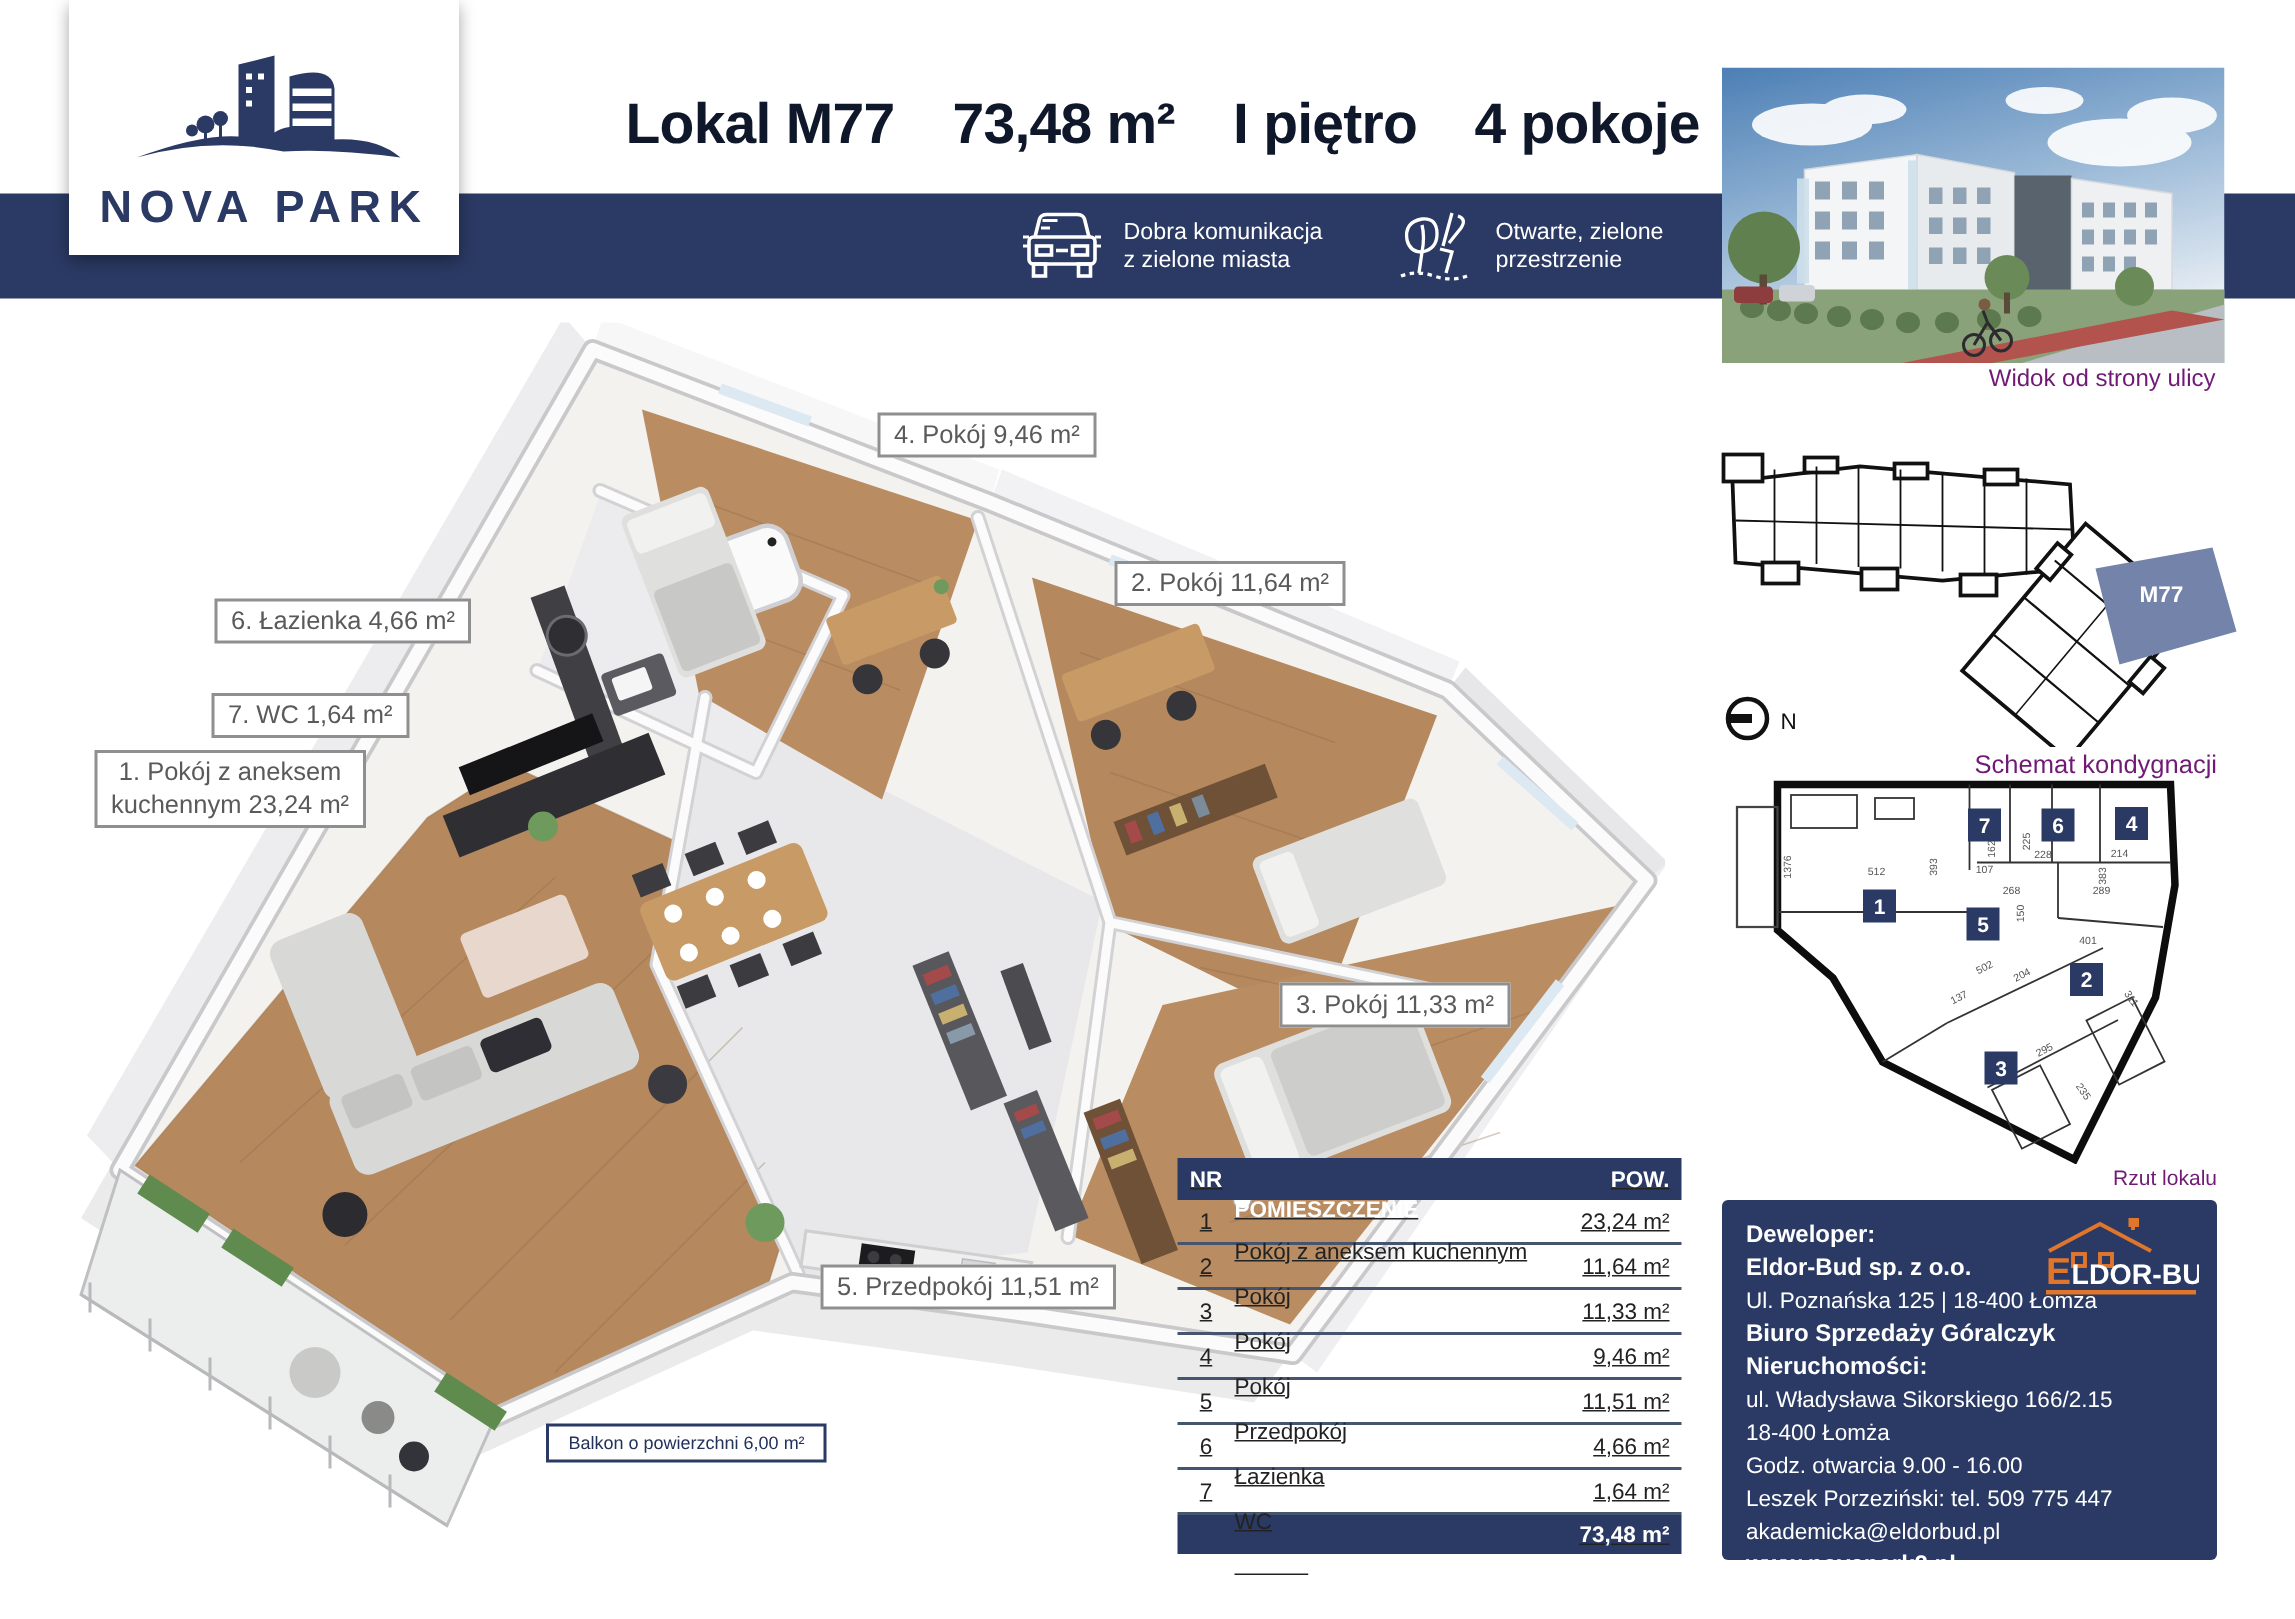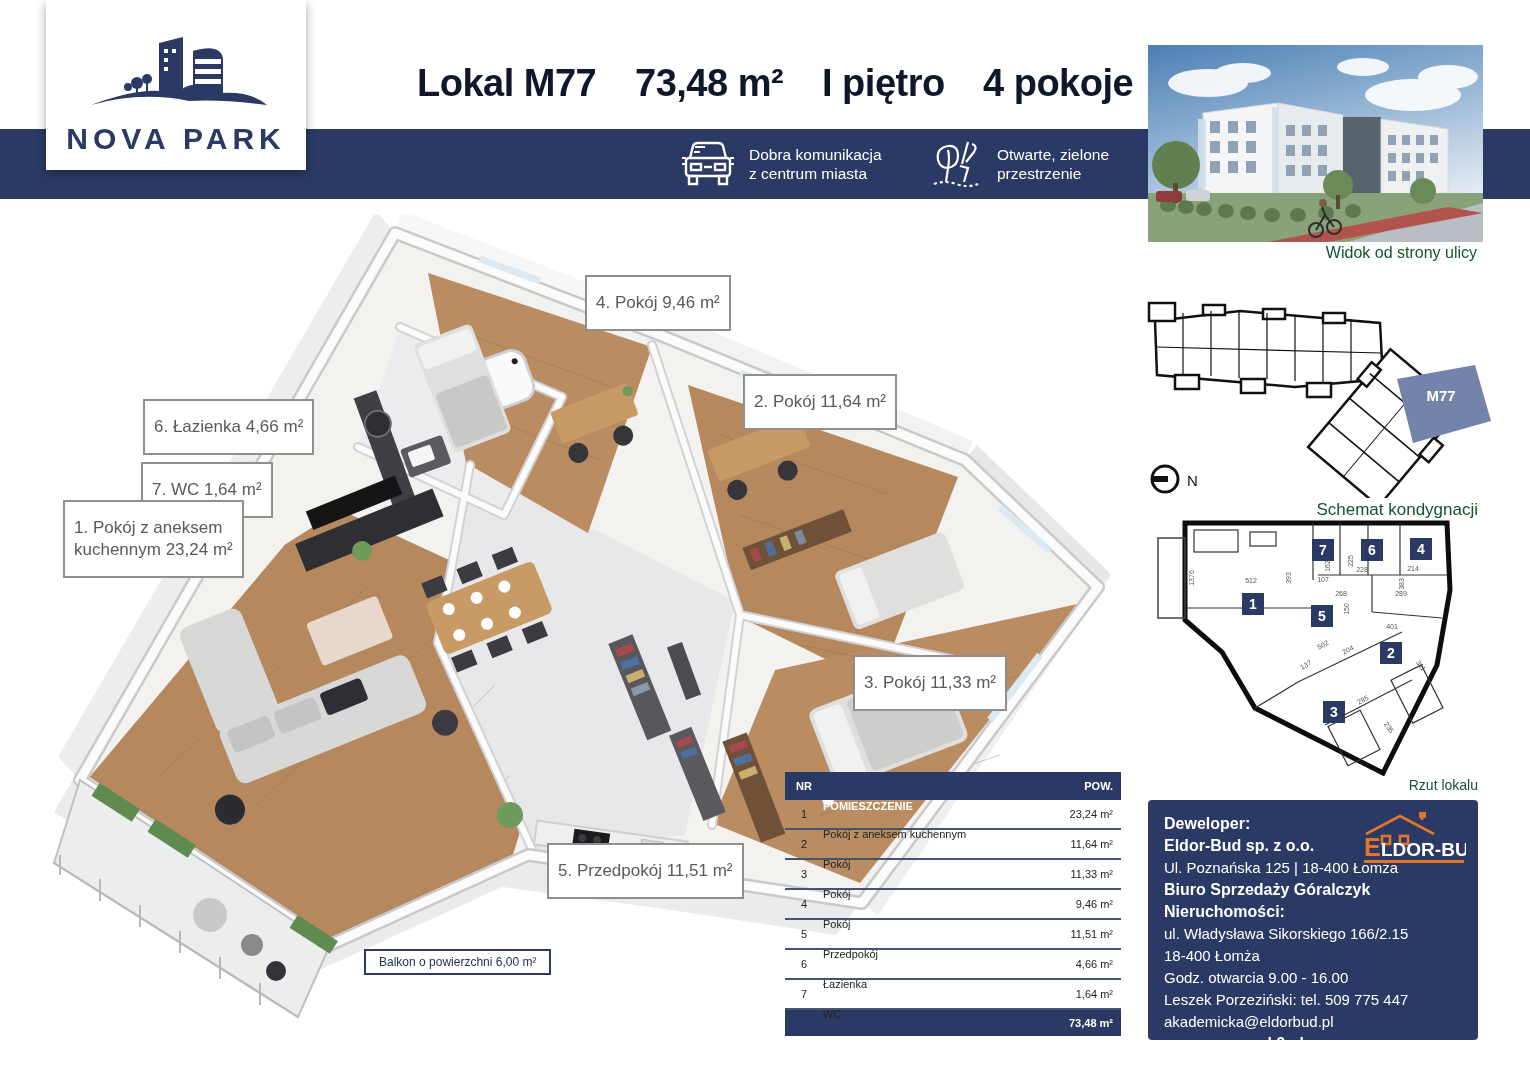--- a/index.html
+++ b/index.html
@@ -12,35 +12,35 @@
   .band{position:absolute;left:0;top:129px;width:1530px;height:70px;background:#2b3a64;}
   .logo-card{position:absolute;left:46px;top:0;width:260px;height:170px;background:#ffffff;
              box-shadow:0 4px 10px rgba(0,0,0,.35);display:flex;flex-direction:column;
              align-items:center;justify-content:flex-end;padding-bottom:14px;box-sizing:border-box;z-index:5;}
   .logo-text{font-size:30px;font-weight:bold;color:#2b3a64;letter-spacing:5px;margin-top:2px;}
   .feature{position:absolute;top:133px;display:flex;align-items:center;color:#ffffff;}
   .feature .txt{font-size:15.5px;line-height:19px;margin-left:13px;}
 
   
   .plan-label{position:absolute;background:#ffffff;border:2px solid #8f8f8f;color:#5a5a5a;
-              font-size:17px;line-height:22px;padding:15px 9px;white-space:nowrap;z-index:6;}
+              font-size:17px;line-height:22px;padding:2px 9px;white-space:nowrap;z-index:6;text-align:center;}
   .balkon-label{position:absolute;background:#ffffff;border:2px solid #2b3a64;color:#23325c;
               font-size:12px;padding:4px 13px;white-space:nowrap;z-index:6;}
 
   
-  .rooms-table{position:absolute;left:785px;top:772px;width:336px;font-size:11px;color:#222;}
+  .rooms-table{position:absolute;left:785px;top:772px;width:336px;font-size:15px;color:#222;text-decoration:underline;}
   .rt-head{display:flex;background:#2b3a64;color:#ffffff;font-weight:bold;height:28px;align-items:center;}
   .rt-row{display:flex;height:28px;align-items:center;border-bottom:2px solid #45546f;}
   .rt-sum{display:flex;background:#2b3a64;color:#ffffff;font-weight:bold;height:26px;align-items:center;}
   .c-nr{width:38px;text-align:center;flex:0 0 38px;}
   .c-name{flex:1;text-align:left;margin-top:40px;}
   .c-pow{flex:0 0 86px;text-align:right;padding-right:8px;}
 
   
-  .caption{position:absolute;color:#14532d;font-size:16px;text-align:right;white-space:nowrap;}
+  .caption{position:absolute;color:#701a75;font-size:16px;text-align:right;white-space:nowrap;}
   .dev-panel{position:absolute;left:1148px;top:800px;width:330px;height:240px;background:#2b3a64;
              border-radius:4px;box-sizing:border-box;padding:13px 16px;color:#ffffff;font-size:15px;line-height:22px;}
   .dev-panel .b{font-weight:bold;font-size:16px;}
   .dev-logo{position:absolute;right:12px;top:12px;}
 </style>
 </head>
 <body>
 
 <div class="page">
 
@@ -87,21 +87,21 @@
       <path d="M15,7 L25,7 M14,12 L20,12" stroke-width="2"></path>
       <rect x="11" y="24" width="10" height="6"></rect>
         <rect x="35" y="24" width="10" height="6"></rect>
       <path d="M24,27 L32,27"></path>
       <rect x="9" y="36" width="8" height="8"></rect>
         <rect x="39" y="36" width="8" height="8"></rect>
       <path d="M2,18 L6,18 M50,18 L54,18 M2,24 L6,24 M50,24 L54,24" stroke-width="2"></path>
     </svg>
     <div class="txt">
       <div>Dobra komunikacja</div>
-      <div>z centrum miasta</div>
+      <div>z zielone miasta</div>
     </div>
   </div>
 
   <div class="feature" style="left:928px;top:138px">
     <svg width="56" height="52" viewBox="0 0 56 52" fill="none" stroke="#ffffff" stroke-width="2.2">
       <path d="M10,22 Q8,10 20,8 Q30,7 30,18 Q30,28 20,30 Q12,30 10,22 Z"></path>
       <path d="M20,12 Q22,20 20,30 L18,44"></path>
       <path d="M40,4 L34,26 M44,6 Q50,8 46,14 L38,24"></path>
       <path d="M32,28 L40,30 L36,44"></path>
       <path d="M6,46 Q16,42 28,46 Q40,50 50,46" stroke-dasharray="3 3"></path>

